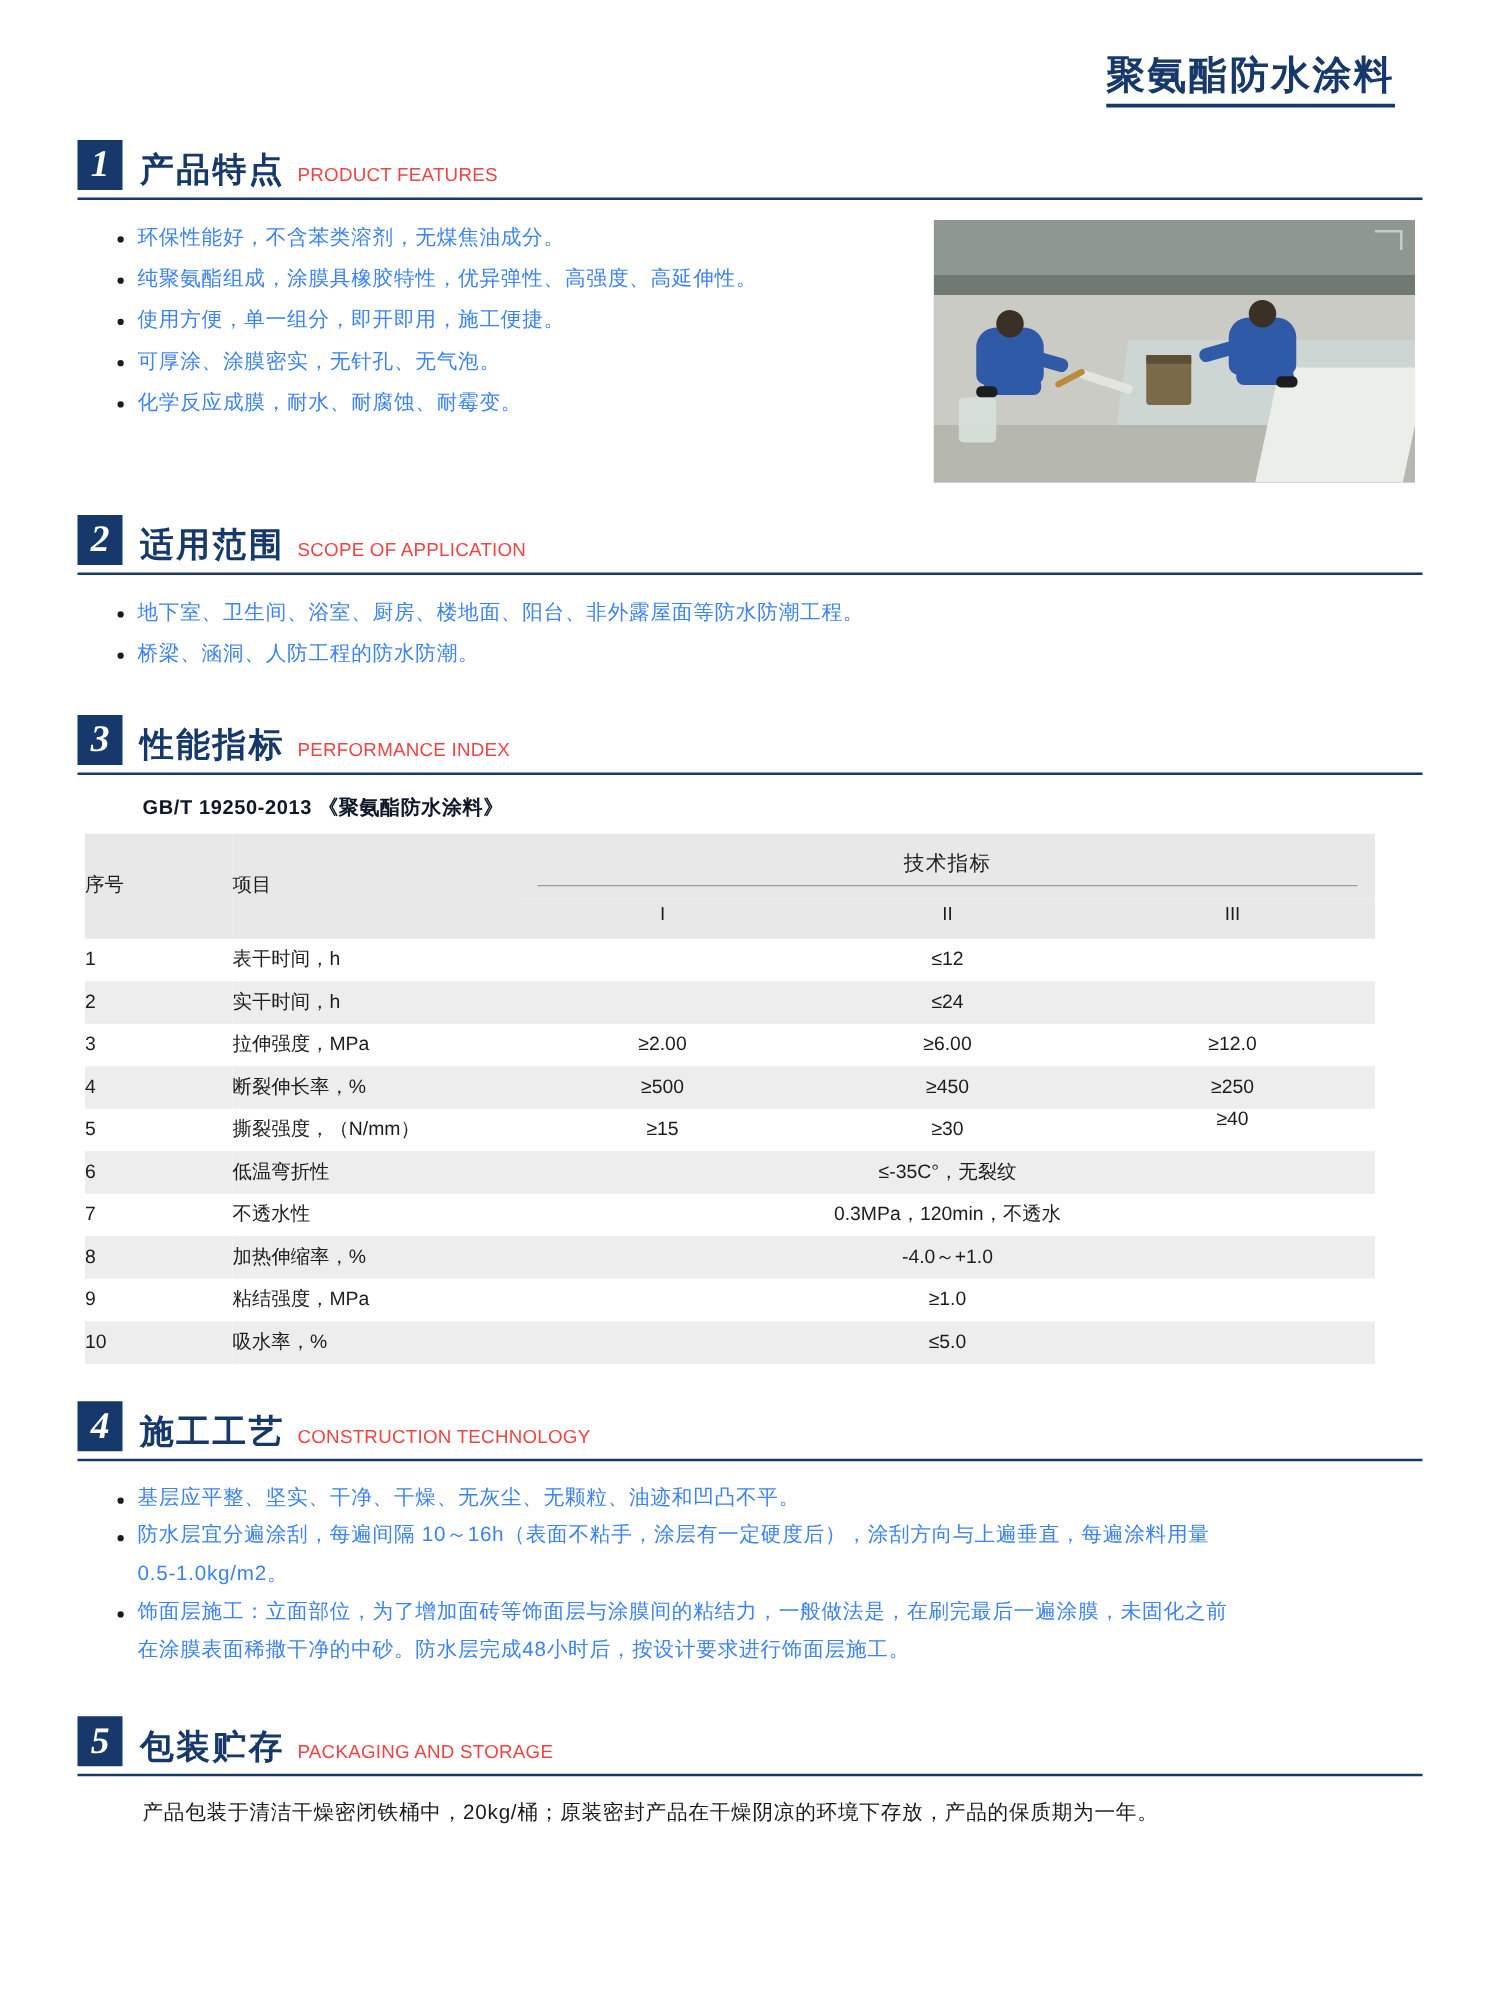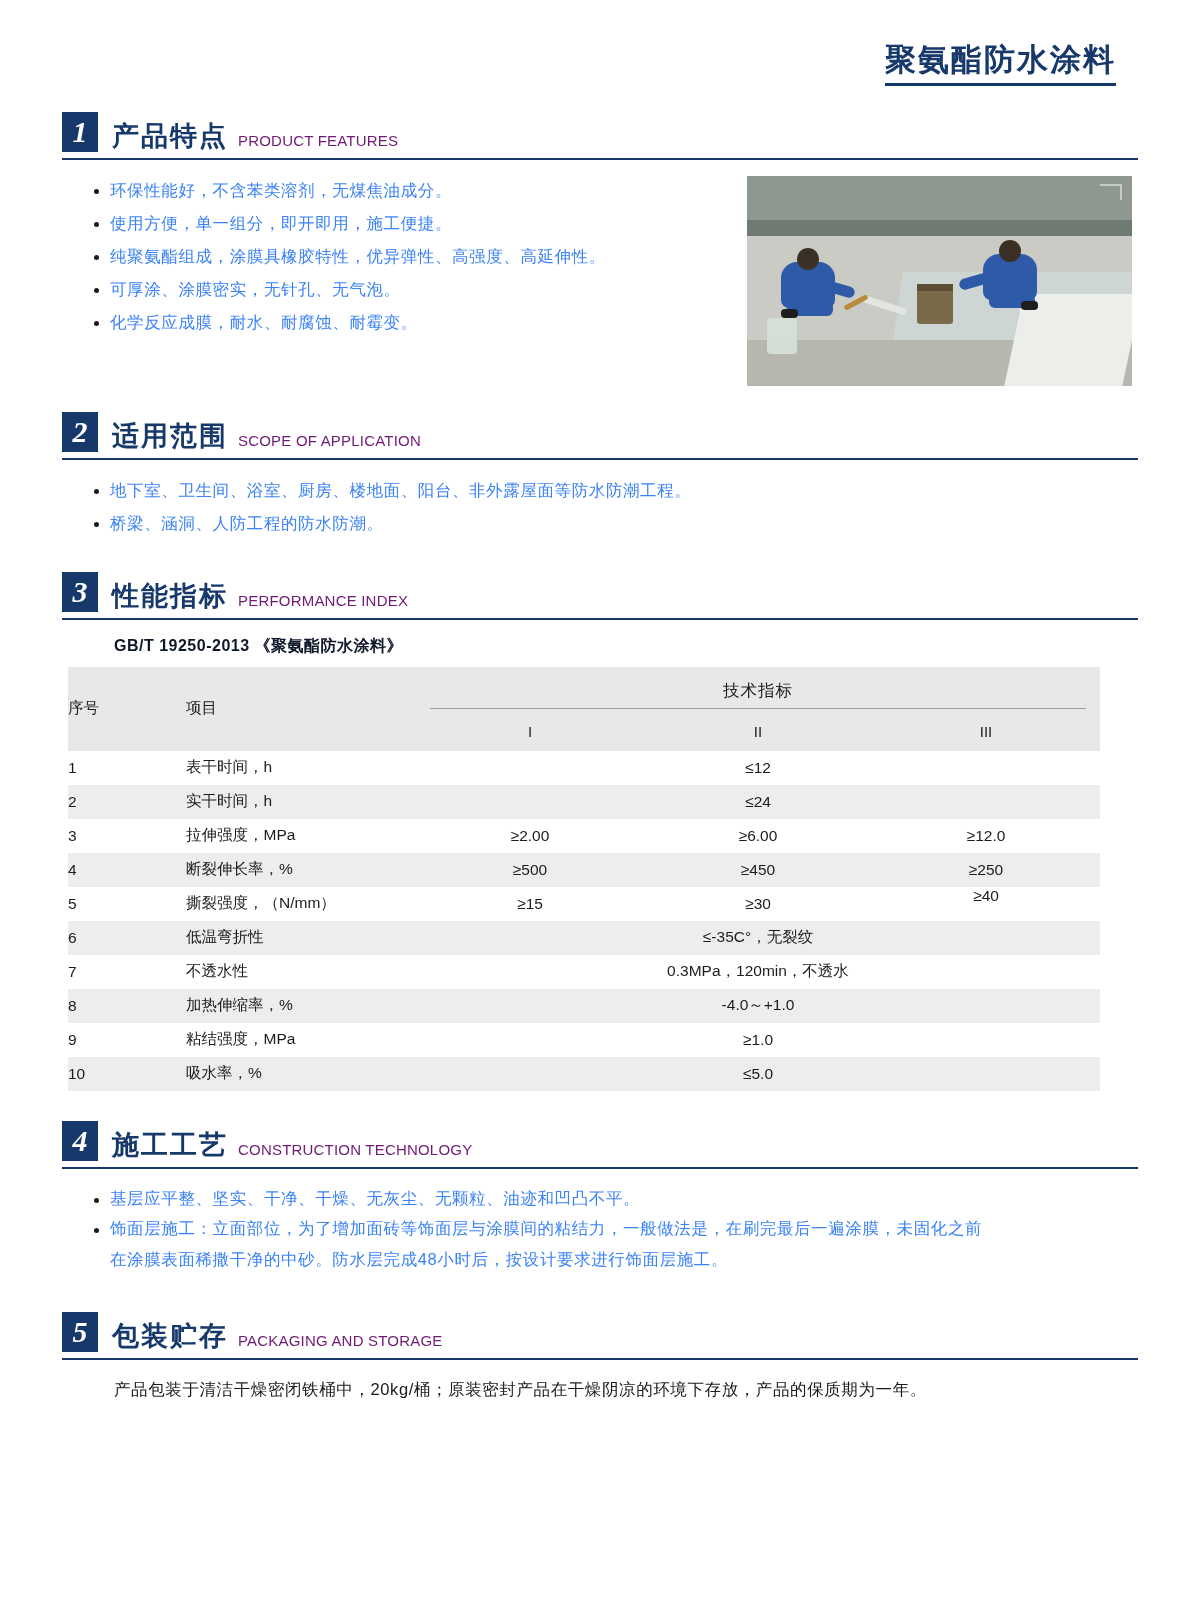--- a/index.html
+++ b/index.html
@@ -69,21 +69,21 @@
     font-size: 27px;
     font-weight: bold;
     color: #16386b;
     letter-spacing: 2px;
     line-height: 1;
     margin-right: 10px;
     padding-bottom: 2px;
   }
   .sec-en {
     font-size: 15px;
-    color: #701a75;
+    color: #ef4444;
     letter-spacing: 0.2px;
     line-height: 1;
     padding-bottom: 4px;
     font-family: "Liberation Sans", sans-serif;
   }
   .sec-rule {
     border-bottom: 2px solid #16386b;
     margin-top: 2px;
   }
 
@@ -282,22 +282,22 @@
       <div class="sec-num">1</div>
       <div class="sec-cn">产品特点</div>
       <div class="sec-en">PRODUCT FEATURES</div>
     </div>
     <div class="sec-rule"></div>
 
     <div class="sec1-body">
       <div class="sec1-text">
         <ul class="bullets">
           <li>环保性能好，不含苯类溶剂，无煤焦油成分。</li>
+          <li>纯聚氨酯组成，涂膜具橡胶特性，优异弹性、高强度、高延伸性。</li>
           <li>使用方便，单一组分，即开即用，施工便捷。</li>
-          <li>纯聚氨酯组成，涂膜具橡胶特性，优异弹性、高强度、高延伸性。</li>
           <li>可厚涂、涂膜密实，无针孔、无气泡。</li>
           <li>化学反应成膜，耐水、耐腐蚀、耐霉变。</li>
         </ul>
       </div>
 
       <div class="photo">
         <div class="ph-wall"></div>
         <div class="ph-wall2"></div>
         <div class="ph-floor"></div>
         <div class="ph-wet"></div>
@@ -432,20 +432,24 @@
     <div class="sec-head">
       <div class="sec-num">4</div>
       <div class="sec-cn">施工工艺</div>
       <div class="sec-en">CONSTRUCTION TECHNOLOGY</div>
     </div>
     <div class="sec-rule"></div>
 
     <ul class="bullets tight">
       <li>基层应平整、坚实、干净、干燥、无灰尘、无颗粒、油迹和凹凸不平。</li>
       <li>
+        <span>防水层宜分遍涂刮，每遍间隔 10～16h（表面不粘手，涂层有一定硬度后），涂刮方向与上遍垂直，每遍涂料用量</span>
+        <span class="sub-line">0.5-1.0kg/m2。</span>
+      </li>
+      <li>
         <span>饰面层施工：立面部位，为了增加面砖等饰面层与涂膜间的粘结力，一般做法是，在刷完最后一遍涂膜，未固化之前</span>
         <span class="sub-line">在涂膜表面稀撒干净的中砂。防水层完成48小时后，按设计要求进行饰面层施工。</span>
       </li>
     </ul>
   </div>
 
   <div class="section" style="margin-top:38px;">
     <div class="sec-head">
       <div class="sec-num">5</div>
       <div class="sec-cn">包装贮存</div>

